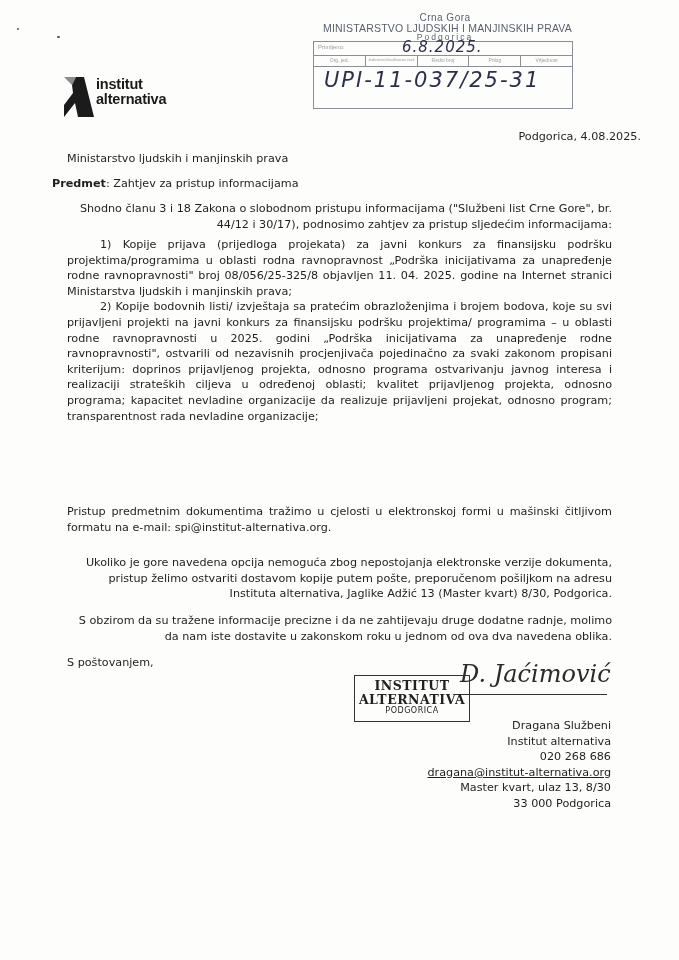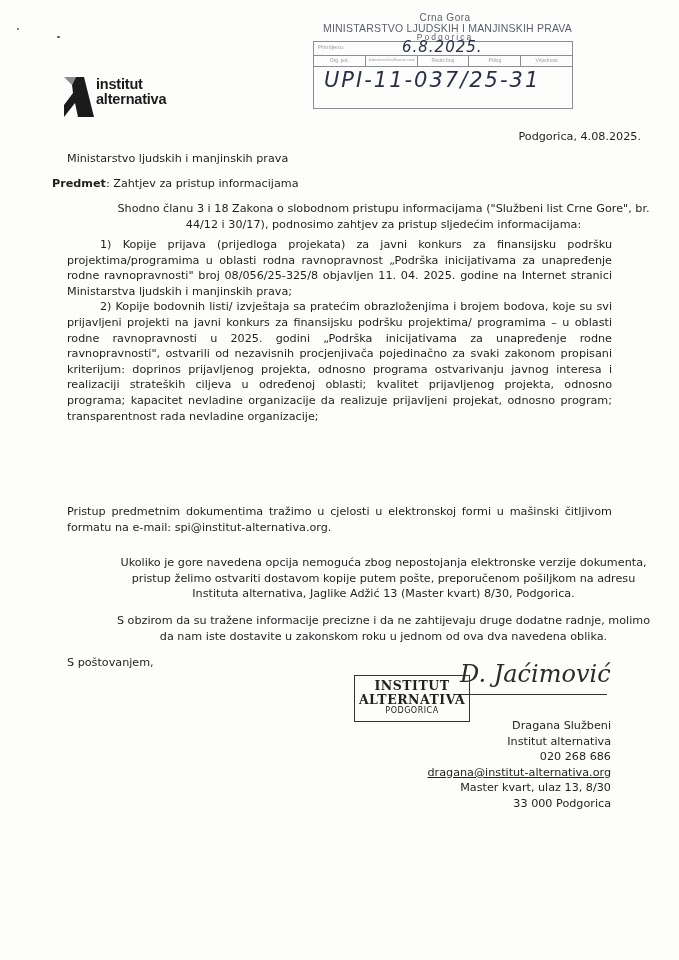--- a/index.html
+++ b/index.html
@@ -29,21 +29,21 @@
   .logo-text { position: absolute; left: 32px; top: 0; font-family: "Liberation Sans", sans-serif; font-size: 14.5px; font-weight: bold; line-height: 15px; color: #1a1a1a; letter-spacing: -0.2px; }
 
   .t { font-family: "DejaVu Sans", sans-serif; font-size: 11.2px; line-height: 15.6px; color: #1f1f1f; }
   .date { right: 38px; top: 129px; }
   .recipient { left: 67px; top: 151px; }
   .subject { left: 52px; top: 176px; }
   .subject b { font-weight: bold; }
   .para { left: 67px; width: 545px; text-align: justify; }
   .para p { margin: 0; }
   .ind { text-indent: 33px; }
-  .nojust { text-align: center; margin-left: 44px; }
+  .nojust { text-align: right; }
 
   
   .sig-stamp { left: 354px; top: 675px; width: 116px; height: 47px; border: 1.3px solid #333; box-sizing: border-box; text-align: center; font-family: "DejaVu Serif", serif; color: #222; }
   .sig-stamp .l1 { font-size: 12.5px; font-weight: bold; line-height: 14px; margin-top: 3px; letter-spacing: 0.5px; }
   .sig-stamp .l2 { font-size: 12.5px; font-weight: bold; line-height: 13px; letter-spacing: 0.5px; }
   .sig-stamp .l3 { font-family: "DejaVu Sans", sans-serif; font-size: 8px; line-height: 10px; letter-spacing: 0.5px; }
   .sig-line { left: 455px; top: 694px; width: 152px; height: 1px; background: #333; }
   .signature { left: 460px; top: 660px; font-family: "DejaVu Serif", serif; font-style: italic; font-size: 24px; color: #2b2b2b; }
   .contact { right: 68px; top: 718px; text-align: right; }
   .contact .email { text-decoration: underline; }

